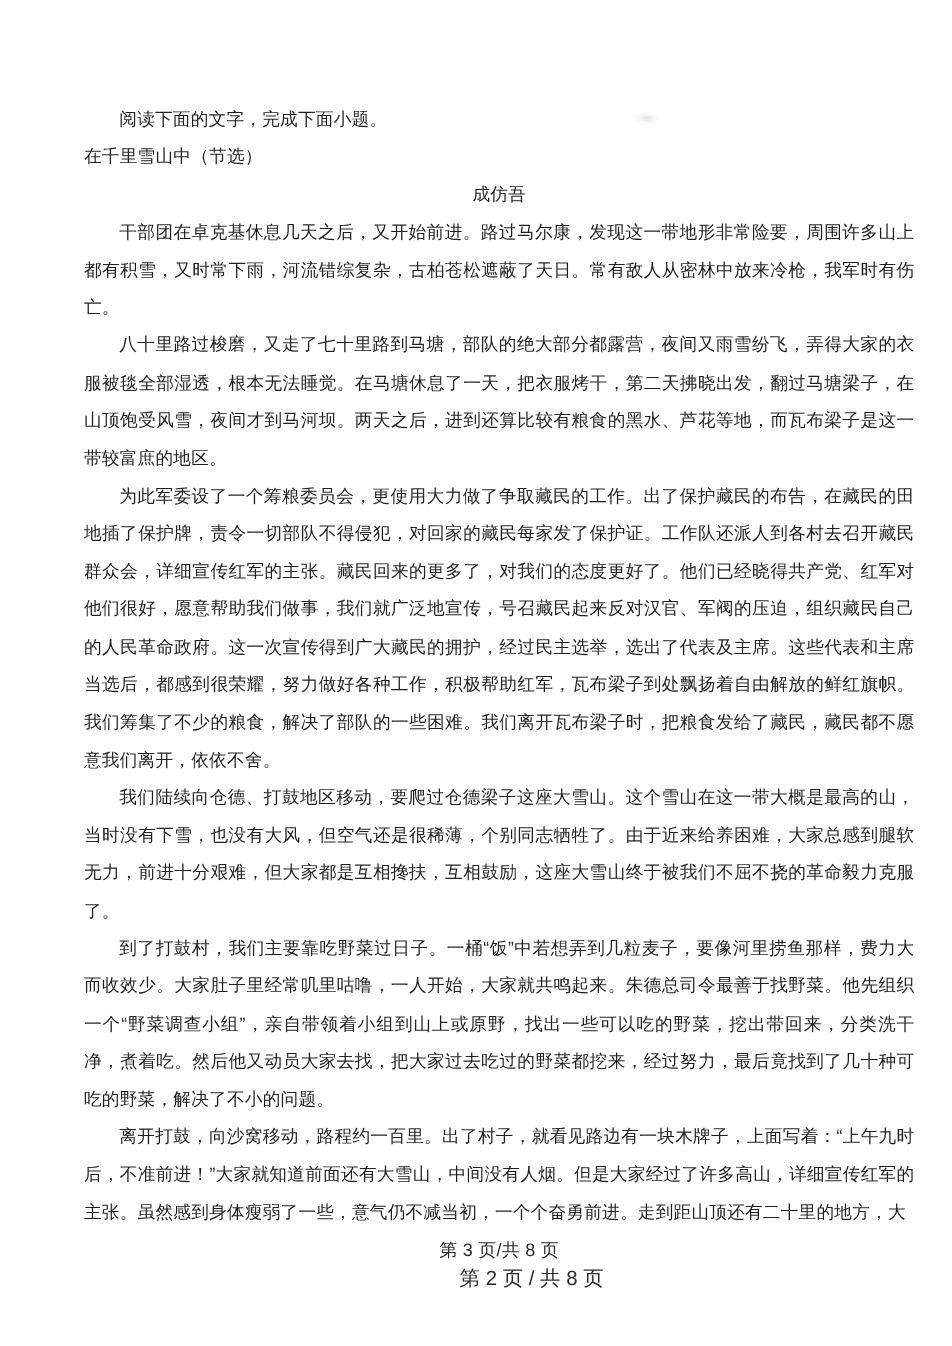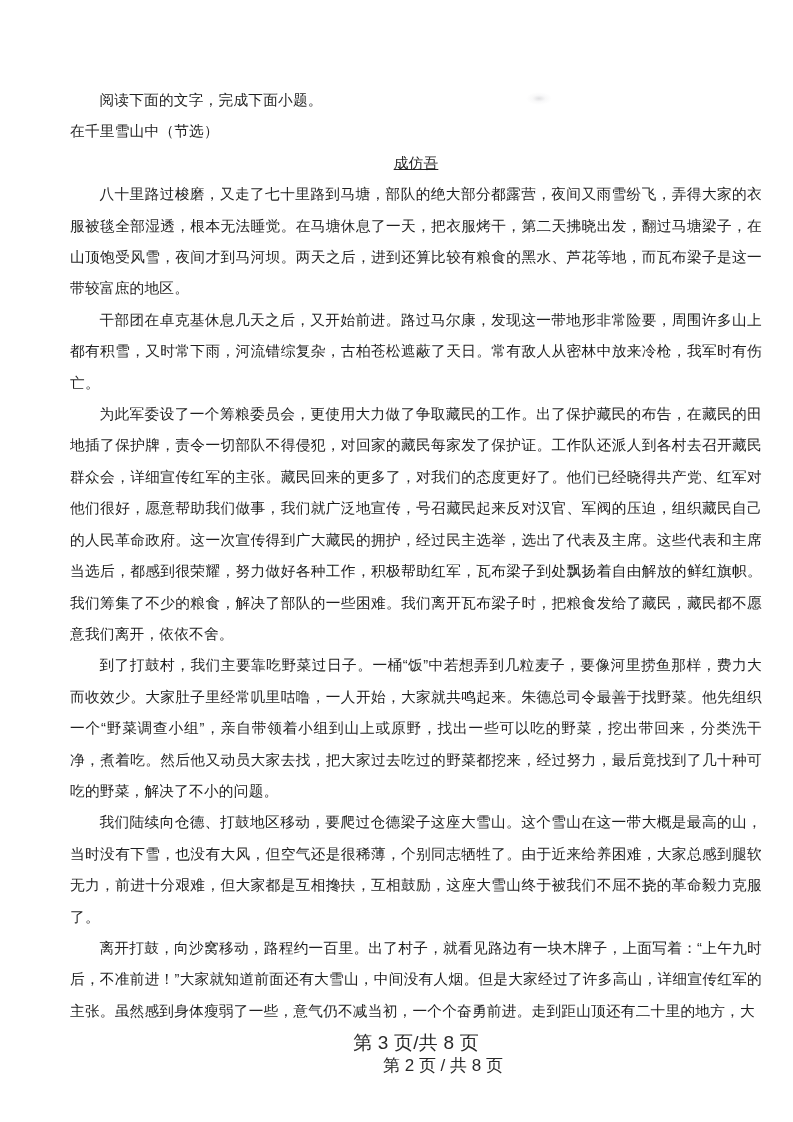--- a/index.html
+++ b/index.html
@@ -36,25 +36,24 @@
   .passage-title {
     margin: 0;
     font-size: 14.7px;
     font-weight: normal;
     text-indent: 0;
     line-height: 31.4px;
   }
   .passage-author {
     text-align: center;
     line-height: 31.4px;
-    text-decoration: underline;
   }
   .scan-footer {
     text-align: center;
-    font-size: 19px;
+    font-size: 15px;
     line-height: 31.4px;
     color: #2a2a2a;
   }
   .pdf-footer {
     position: absolute;
     left: 383px;
     top: 1057px;
     font-size: 17px;
     line-height: 17px;
     color: #2a2a2a;
@@ -78,25 +77,25 @@
 
   <div class="scan-smudge"></div>
 
   <article class="content">
     <p class="intro">阅读下面的文字，完成下面小题。</p>
 
     <h1 class="passage-title">在千里雪山中（节选）</h1>
 
     <div class="passage-author">成仿吾</div>
 
+    <p>干部团在卓克基休息几天之后，又开始前进。路过马尔康，发现这一带地形非常险要，周围许多山上都有积雪，又时常下雨，河流错综复杂，古柏苍松遮蔽了天日。常有敌人从密林中放来冷枪，我军时有伤亡。</p>
     <p>八十里路过梭磨，又走了七十里路到马塘，部队的绝大部分都露营，夜间又雨雪纷飞，弄得大家的衣服被毯全部湿透，根本无法睡觉。在马塘休息了一天，把衣服烤干，第二天拂晓出发，翻过马塘梁子，在山顶饱受风雪，夜间才到马河坝。两天之后，进到还算比较有粮食的黑水、芦花等地，而瓦布梁子是这一带较富庶的地区。</p>
-    <p>干部团在卓克基休息几天之后，又开始前进。路过马尔康，发现这一带地形非常险要，周围许多山上都有积雪，又时常下雨，河流错综复杂，古柏苍松遮蔽了天日。常有敌人从密林中放来冷枪，我军时有伤亡。</p>
     <p>为此军委设了一个筹粮委员会，更使用大力做了争取藏民的工作。出了保护藏民的布告，在藏民的田地插了保护牌，责令一切部队不得侵犯，对回家的藏民每家发了保护证。工作队还派人到各村去召开藏民群众会，详细宣传红军的主张。藏民回来的更多了，对我们的态度更好了。他们已经晓得共产党、红军对他们很好，愿意帮助我们做事，我们就广泛地宣传，号召藏民起来反对汉官、军阀的压迫，组织藏民自己的人民革命政府。这一次宣传得到广大藏民的拥护，经过民主选举，选出了代表及主席。这些代表和主席当选后，都感到很荣耀，努力做好各种工作，积极帮助红军，瓦布梁子到处飘扬着自由解放的鲜红旗帜。我们筹集了不少的粮食，解决了部队的一些困难。我们离开瓦布梁子时，把粮食发给了藏民，藏民都不愿意我们离开，依依不舍。</p>
+    <p>我们陆续向仓德、打鼓地区移动，要爬过仓德梁子这座大雪山。这个雪山在这一带大概是最高的山，当时没有下雪，也没有大风，但空气还是很稀薄，个别同志牺牲了。由于近来给养困难，大家总感到腿软无力，前进十分艰难，但大家都是互相搀扶，互相鼓励，这座大雪山终于被我们不屈不挠的革命毅力克服了。</p>
     <p>到了打鼓村，我们主要靠吃野菜过日子。一桶“饭”中若想弄到几粒麦子，要像河里捞鱼那样，费力大而收效少。大家肚子里经常叽里咕噜，一人开始，大家就共鸣起来。朱德总司令最善于找野菜。他先组织一个“野菜调查小组”，亲自带领着小组到山上或原野，找出一些可以吃的野菜，挖出带回来，分类洗干净，煮着吃。然后他又动员大家去找，把大家过去吃过的野菜都挖来，经过努力，最后竟找到了几十种可吃的野菜，解决了不小的问题。</p>
-    <p>我们陆续向仓德、打鼓地区移动，要爬过仓德梁子这座大雪山。这个雪山在这一带大概是最高的山，当时没有下雪，也没有大风，但空气还是很稀薄，个别同志牺牲了。由于近来给养困难，大家总感到腿软无力，前进十分艰难，但大家都是互相搀扶，互相鼓励，这座大雪山终于被我们不屈不挠的革命毅力克服了。</p>
     <p>离开打鼓，向沙窝移动，路程约一百里。出了村子，就看见路边有一块木牌子，上面写着：“上午九时后，不准前进！”大家就知道前面还有大雪山，中间没有人烟。但是大家经过了许多高山，详细宣传红军的主张。虽然感到身体瘦弱了一些，意气仍不减当初，一个个奋勇前进。走到距山顶还有二十里的地方，大</p>
 
     <div class="scan-footer">第 3 页/共 8 页</div>
   </article>
 
   <div class="pdf-footer">第 2 页 / 共 8 页</div>
 
 </div>
 
 </body></html>

